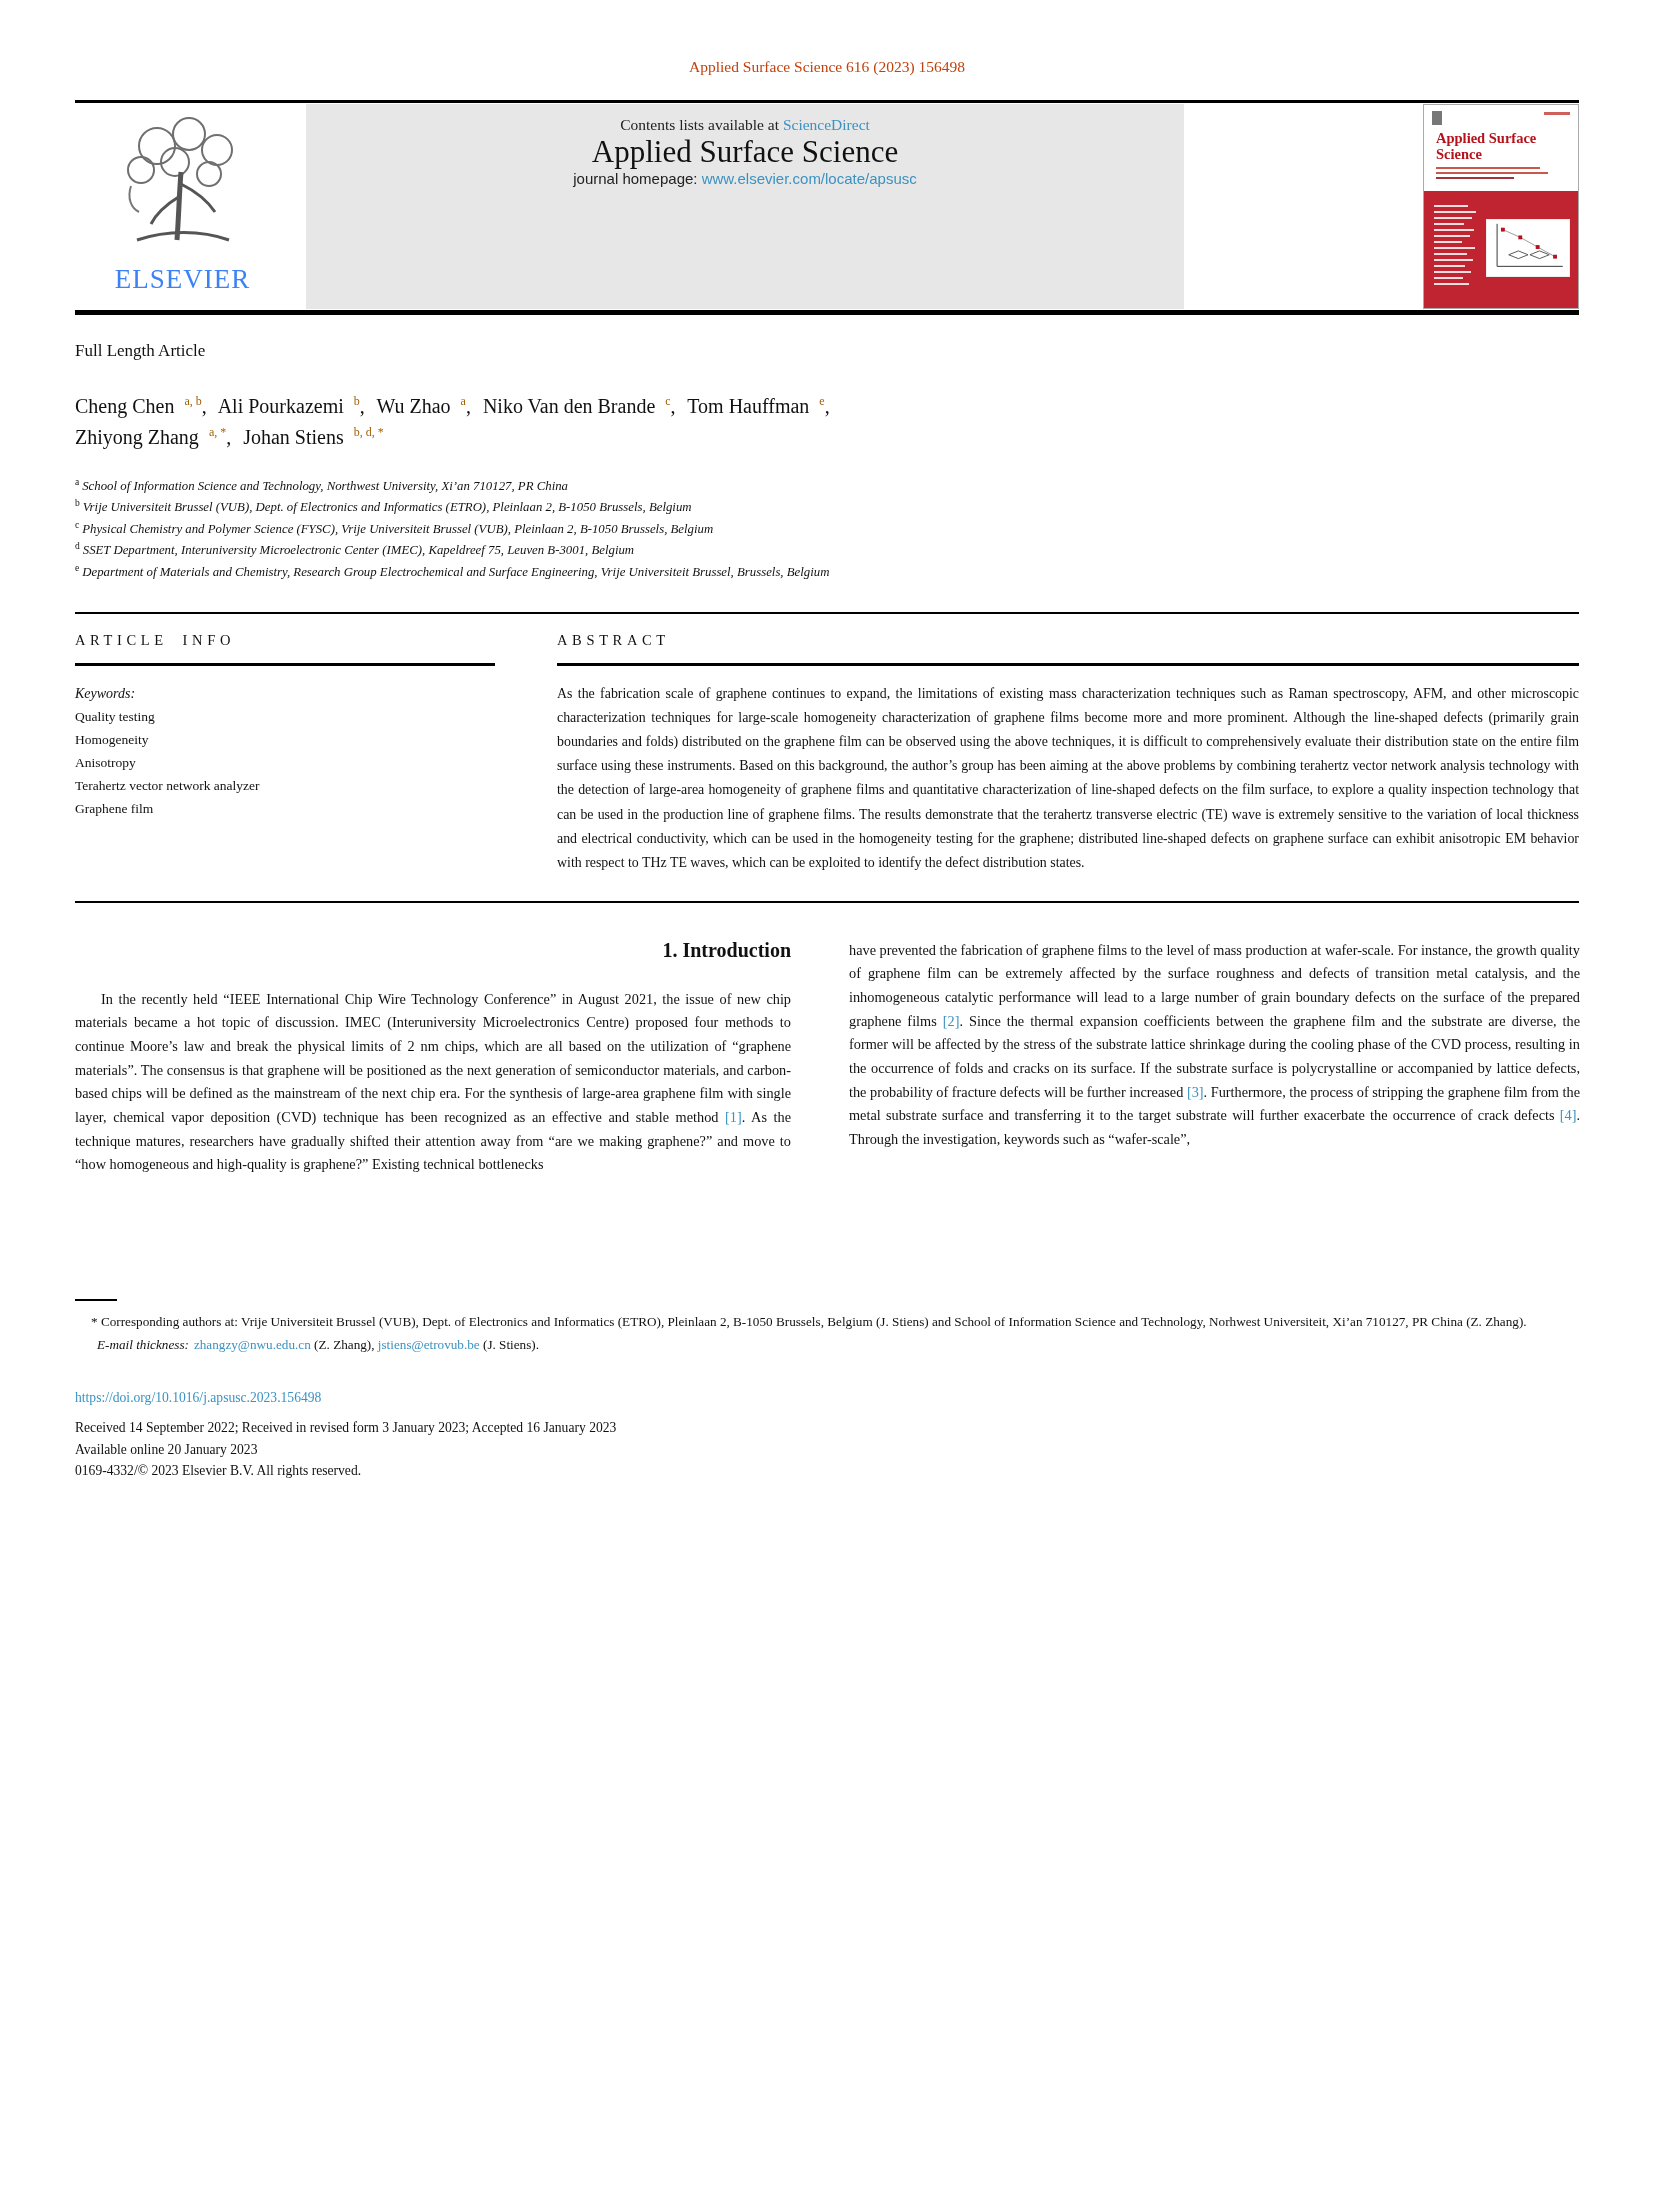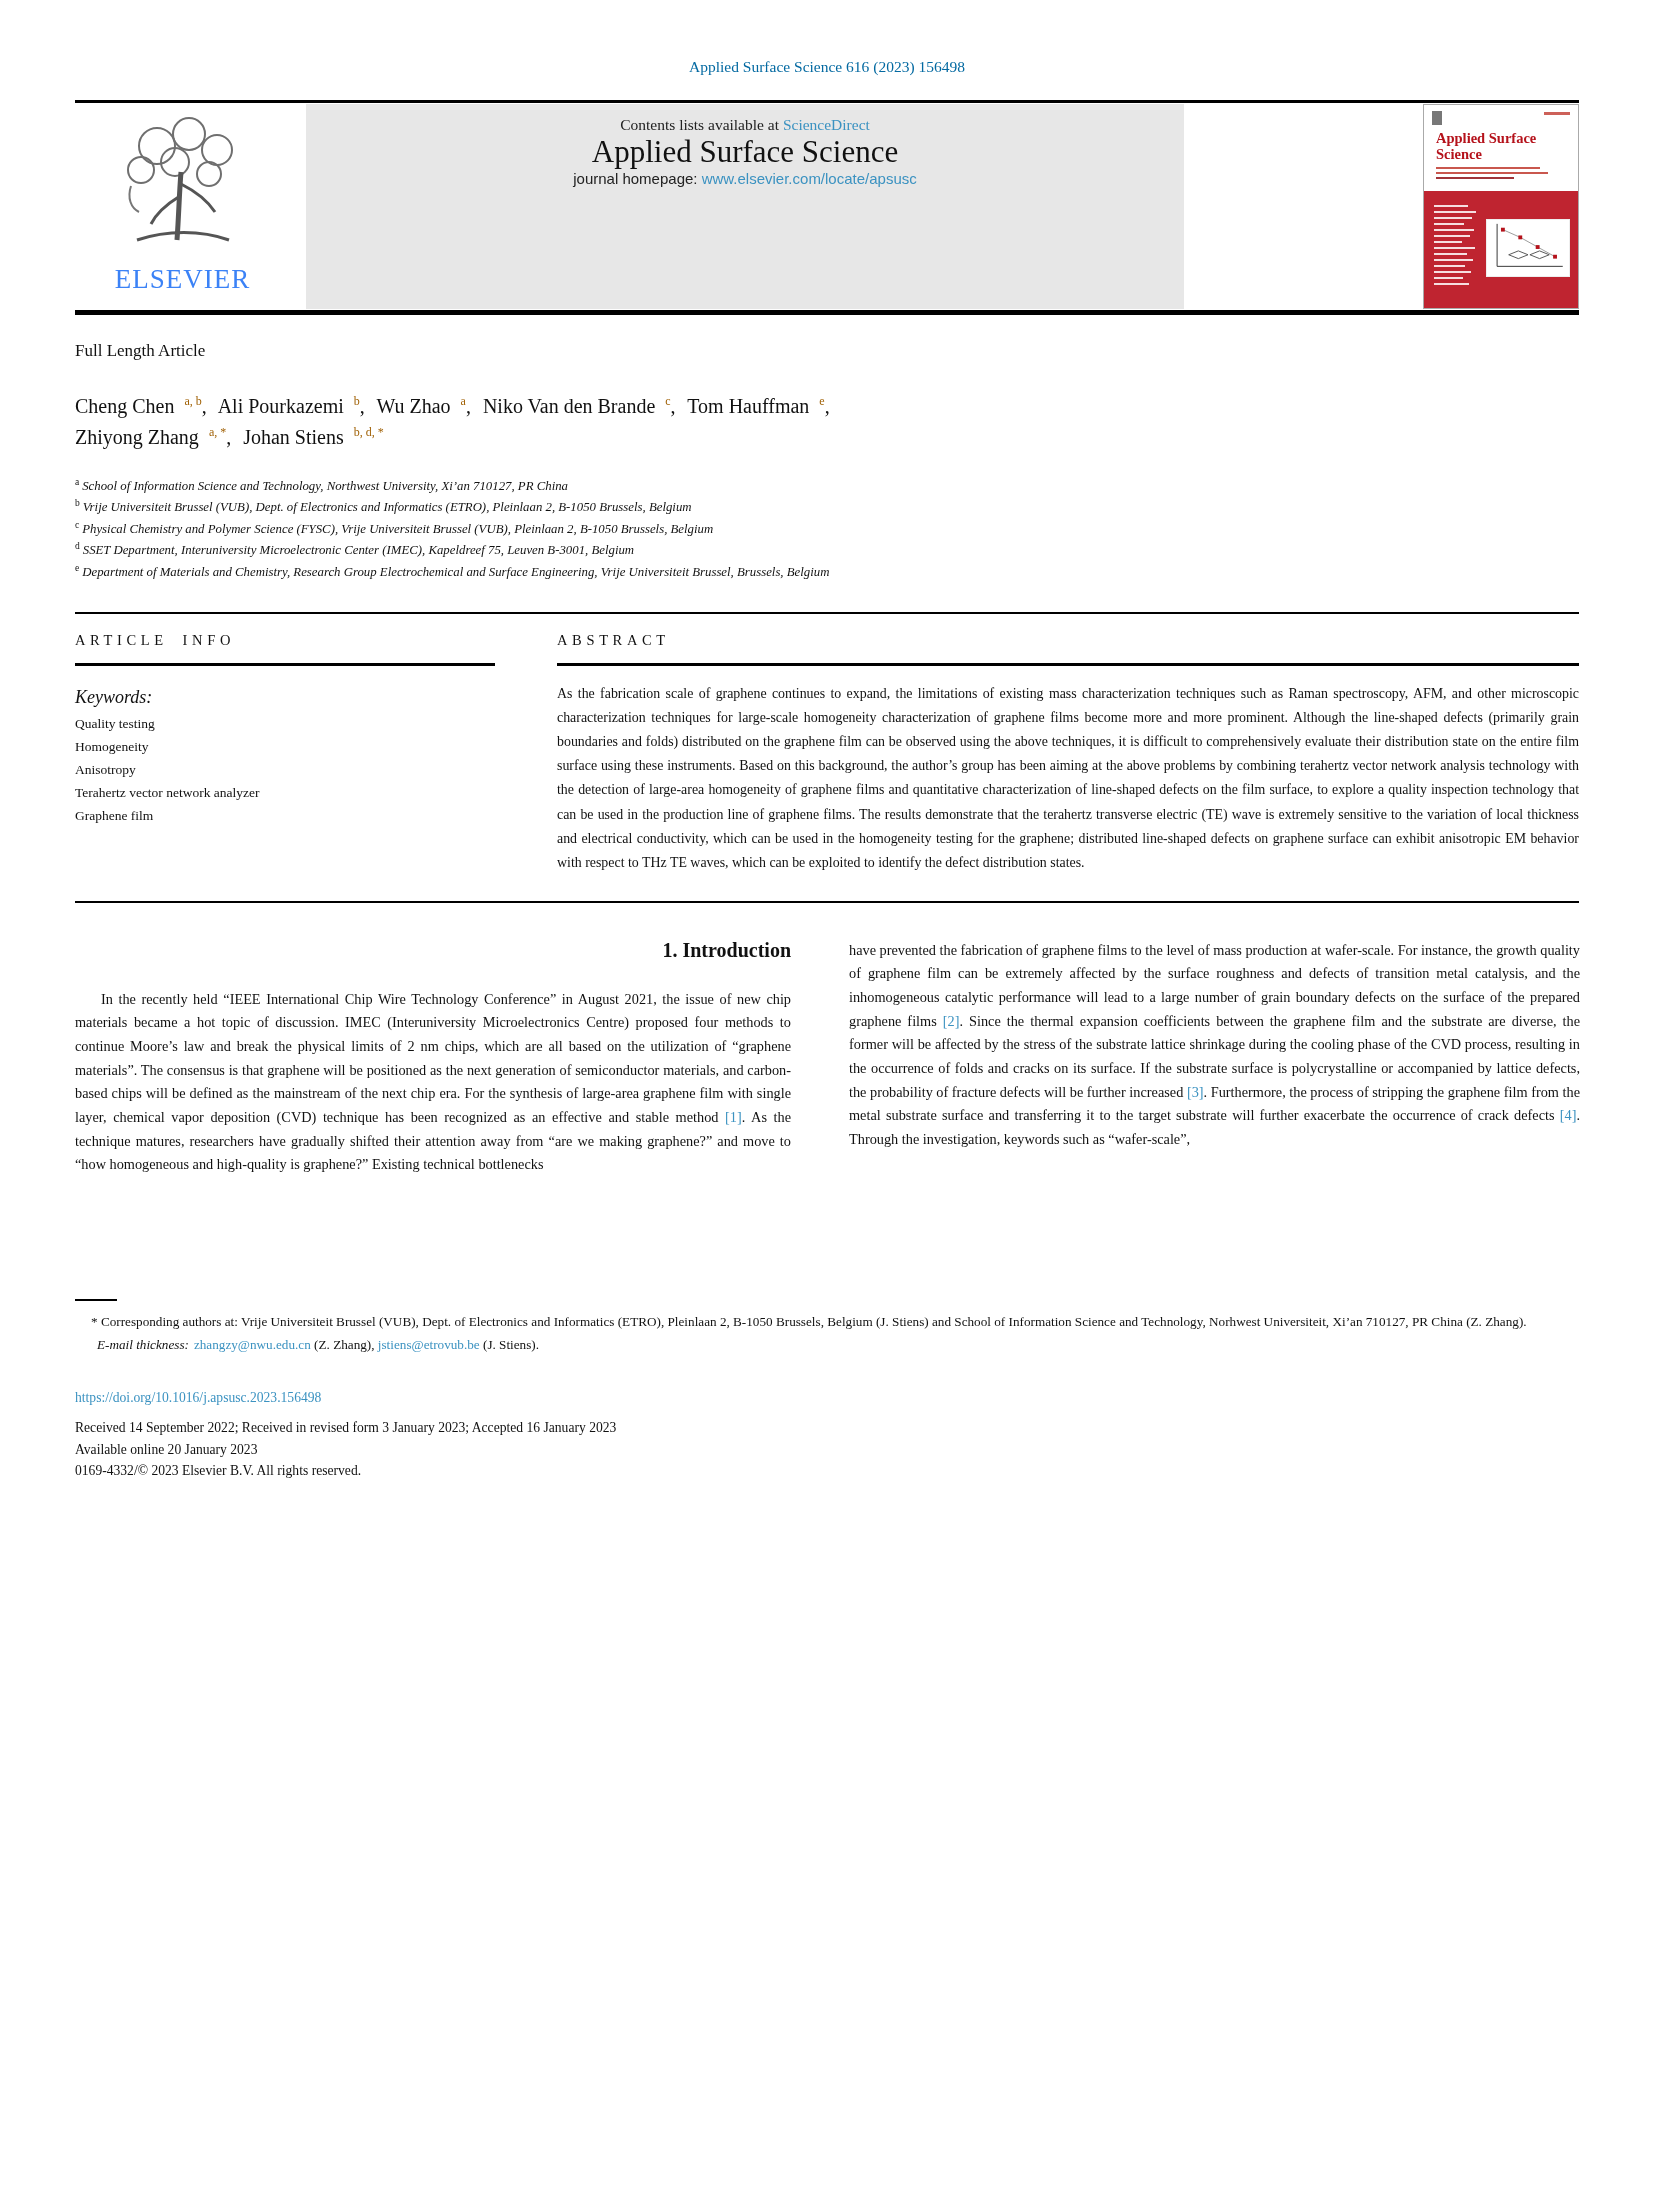--- a/index.html
+++ b/index.html
@@ -2,21 +2,21 @@
 <html><head>
 <meta charset="utf-8">
 <style>
   * { margin:0; padding:0; box-sizing:border-box; }
   html,body { background:#ffffff; }
   body { font-family:"Liberation Serif", serif; color:#111; }
   .page { width:1654px; height:2205px; padding:58px 75px 0 75px; position:relative; overflow:hidden; background:#fff; }
 
   
   .top-citation { text-align:center; font-size:15.5px; color:#26788f; margin-bottom:24px; }
-  .top-citation a { color:#0369a1; text-decoration:none; }
+  .top-citation a { color:#c2410c; text-decoration:none; }
 
   .rule { background:#000; width:100%; }
   .rule-top { height:3px; }
   .rule-header-bottom { height:5px; }
   .rule-2 { height:2px; }
 
   
   .header-row { display:flex; align-items:stretch; height:207px; padding:1px 0; }
   .logo-block { width:215px; display:flex; flex-direction:column; align-items:center; justify-content:flex-start; padding-top:8px; }
   .logo-text { font-size:27px; letter-spacing:1px; color:#3b82f6; font-family:"Liberation Serif", serif; margin-top:2px; }
@@ -48,21 +48,21 @@
   .affil { font-style:italic; font-size:12.8px; line-height:1.5; color:#111; }
   .affil sup { font-size:9.5px; font-style:normal; margin-right:3px; }
 
   
   .section-top-rule { margin-top:30px; height:2px; }
   .info-abstract { display:flex; padding:18px 0 26px 0; }
   .col-info { width:420px; flex:none; }
   .col-abs { margin-left:62px; flex:1; }
   .sec-heading { font-size:14.5px; letter-spacing:.32em; word-spacing:.45em; margin-bottom:14px; }
   .rule-heading { height:3px; background:#000; margin-bottom:16px; }
-  .kw-label { font-style:italic; font-size:18px; line-height:1.7; }
+  .kw-label { font-style:italic; font-size:14px; line-height:1.7; }
   .kw { font-size:13.5px; line-height:1.7; }
   .abs-text { font-size:13.9px; line-height:1.73; text-align:justify; }
 
   
   .body-cols { display:flex; margin-top:36px; }
   .bcol { width:716px; flex:none; }
   .bcol + .bcol { margin-left:58px; width:731px; }
   .intro-heading { font-size:20px; font-weight:bold; margin-bottom:26px;text-align:right; }
   .body-text { font-size:14.3px; line-height:1.655; text-align:justify; }
   .indent-first { text-indent:26px; }

